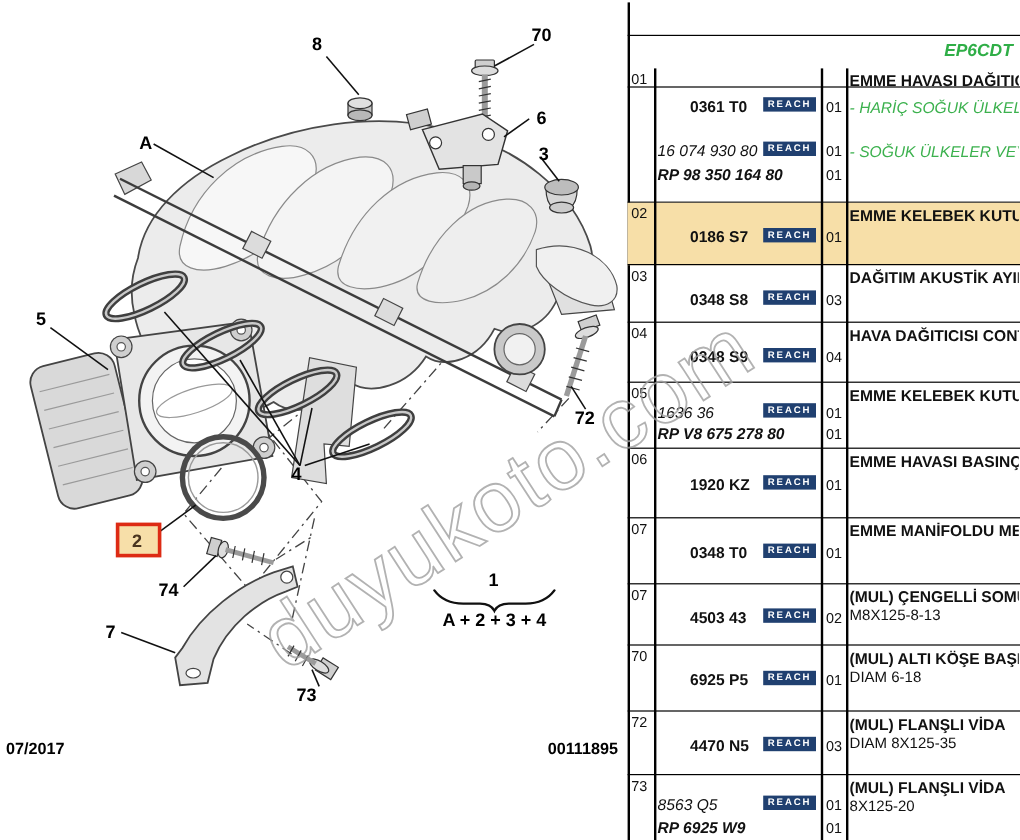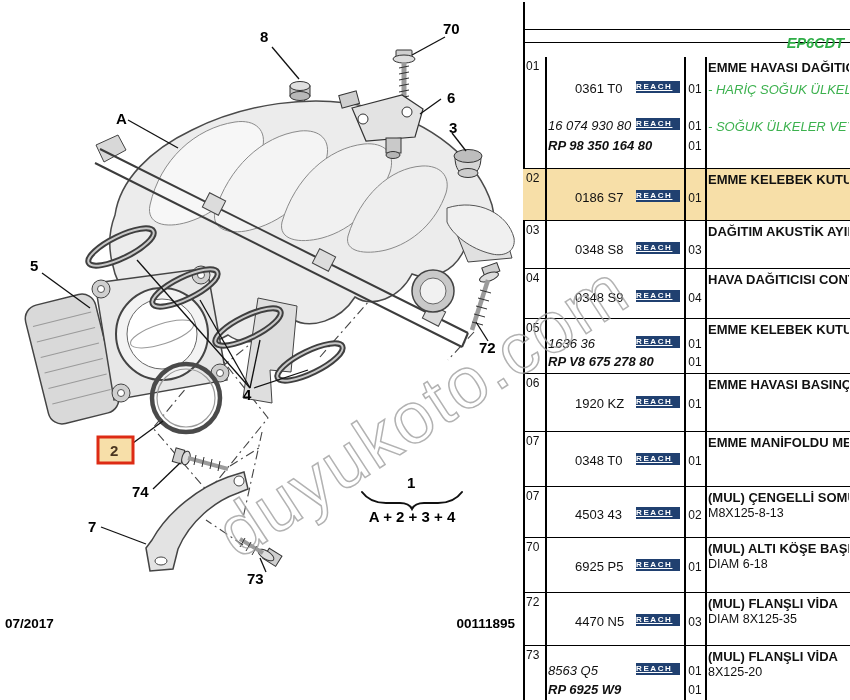--- a/index.html
+++ b/index.html
@@ -4,32 +4,32 @@
 <style>
   html,body{margin:0;padding:0;background:#fff;}
   .page{position:relative;width:850px;height:700px;background:#fff;overflow:hidden;
         font-family:"Liberation Sans",sans-serif;color:#111;}
   .t{position:absolute;white-space:nowrap;}
   
   .tablewrap{position:absolute;left:523px;top:0;width:327px;height:700px;}
   .hdr1{position:absolute;left:0;top:2px;width:268px;height:25px;border:1.7px solid #000;
         font-size:16.5px;line-height:25px;padding-left:4px;letter-spacing:.3px;}
   .hdr1 span{margin-right:5px;}
-  .hdr2{position:absolute;left:0;top:28.7px;width:327px;height:14px;border-top:1.5px solid #000;
+  .hdr2{position:absolute;left:0;top:28.7px;width:327px;height:44px;border-top:1.5px solid #000;
         border-bottom:1.7px solid #000;font-size:14.5px;line-height:27px;text-align:right;
         padding-right:6px;color:#2fae47;font-style:italic;font-weight:bold;box-sizing:border-box;}
   .rows{position:absolute;left:0;top:57px;width:327px;}
   .trow{position:relative;border-bottom:1.6px solid #000;box-sizing:border-box;}
   .hlrow{background:#f7dfa8;}
   .idx{left:3px;top:2px;font-size:12px;}
-  .part{left:7px;font-size:13px;font-weight:normal;padding-left:45px;}
+  .part{left:7px;font-size:13px;font-weight:bold;padding-left:45px;}
   .parti{left:25px;font-size:13px;font-style:italic;}
   .rp{left:25px;width:133px;text-align:left;font-size:13px;font-weight:bold;font-style:italic;}
-  .reach{left:113px;width:44px;text-align:left;background:#204070;color:#fff;
-         font-size:8px;font-weight:bold;letter-spacing:1.6px;padding:2px 0;line-height:1;text-decoration:underline;}
+  .reach{left:113px;width:44px;text-align:center;background:#204070;color:#fff;
+         font-size:8px;font-weight:bold;letter-spacing:1.6px;padding:2px 0;line-height:1;}
   .qty{left:161px;width:22px;text-align:center;font-size:12px;}
   .desc{left:185px;width:141px;overflow:hidden;font-size:13px;font-weight:bold;}
   .desc2{left:185px;width:141px;overflow:hidden;font-size:12.5px;font-weight:normal;}
   .green{left:185px;width:141px;overflow:hidden;font-size:13px;color:#3cb14e;font-style:italic;font-weight:normal;}
   .vl{position:absolute;width:1.6px;background:#000;}
   
   .diagram{position:absolute;left:0;top:0;width:523px;height:700px;}
   svg{font-family:"Liberation Sans",sans-serif;}
   .cl{font-size:15px;font-weight:bold;fill:#000;}
   .ft{font-size:13.5px;font-weight:bold;fill:#000;}

